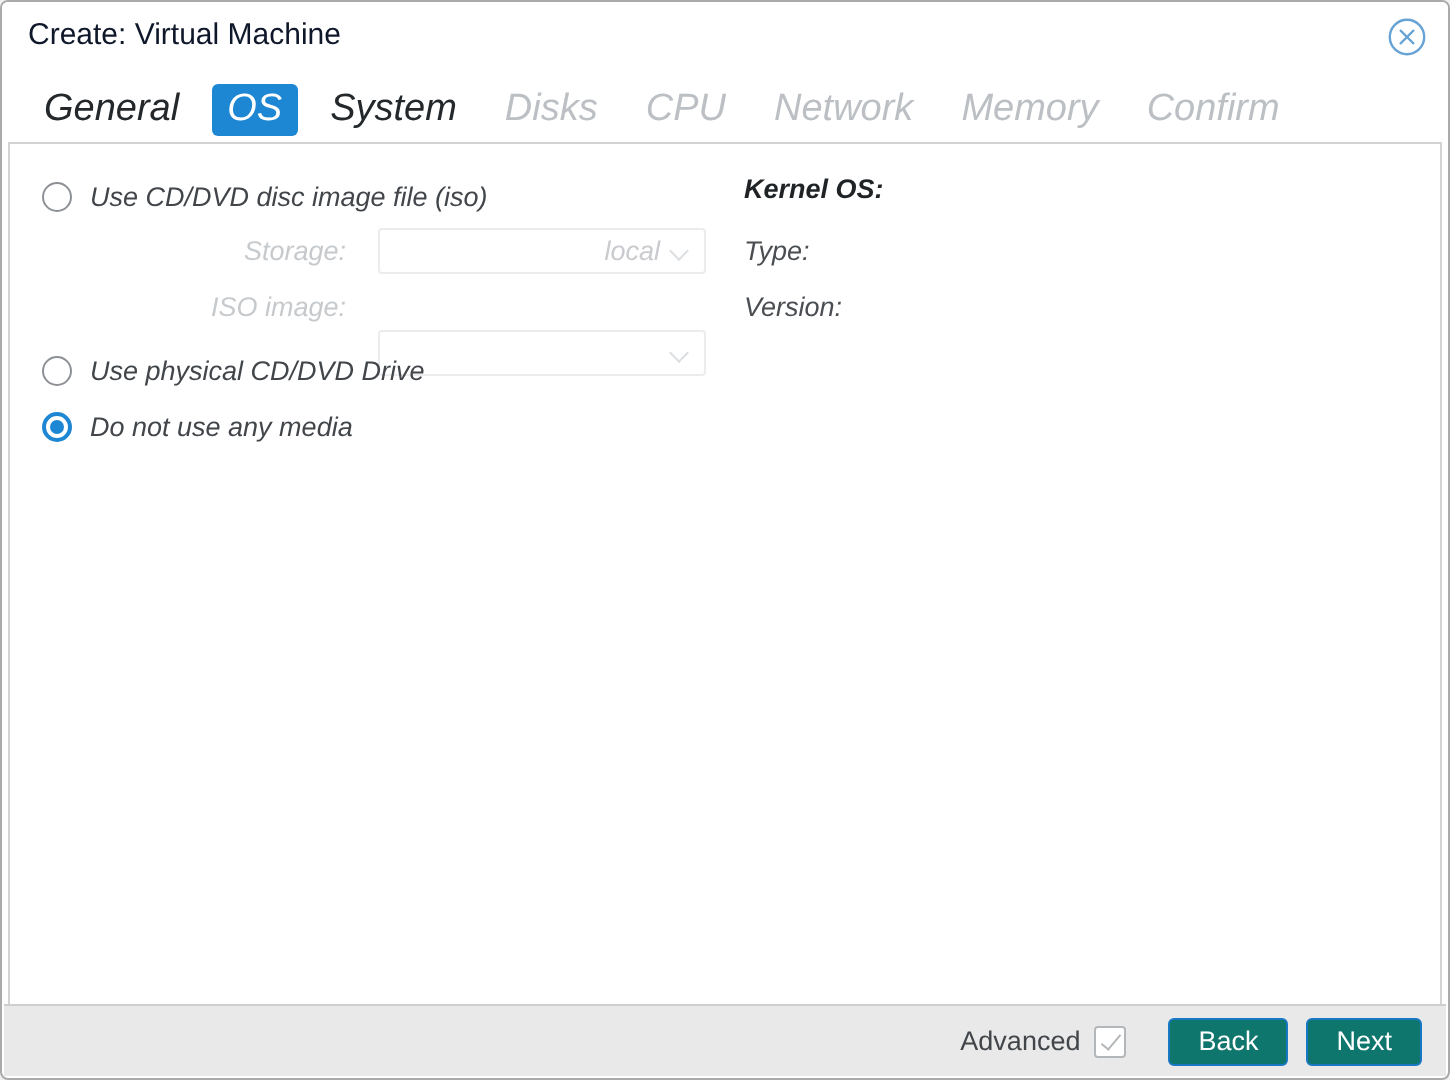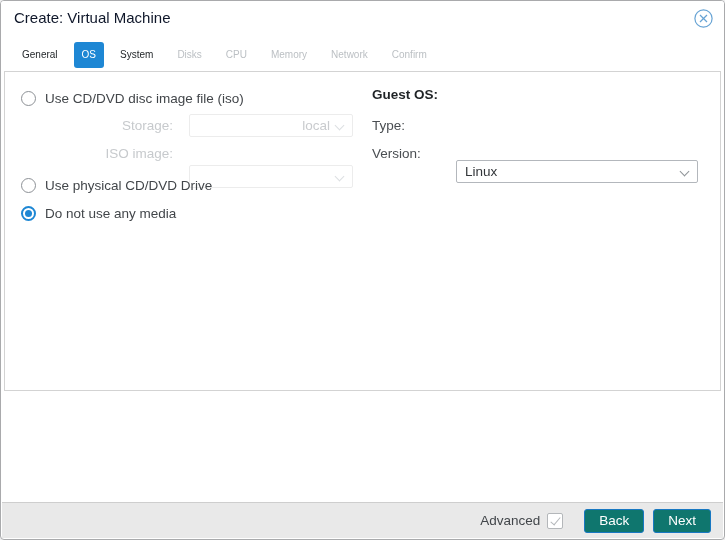--- a/index.html
+++ b/index.html
@@ -16,26 +16,26 @@
     overflow:hidden;
   }
   
   .titlebar { position:absolute; left:0; top:0; right:0; height:34px; background:#fff; }
   .title { position:absolute; left:13px; top:8px; font-size:15px; color:#0f172a; }
   .close-btn { position:absolute; right:11px; top:8px; width:19px; height:19px; cursor:pointer; }
   .close-btn svg { display:block; }
   
   .tabbar { position:absolute; left:13px; top:40px; right:10px; height:28px;
             display:flex; align-items:center; gap:8px; }
-  .tab { font-size:10px; padding:5px 8px; border-radius:3px; color:#24282b; cursor:pointer; line-height:16px; }
+  .tab { font-size:19px; padding:5px 8px; border-radius:3px; color:#24282b; cursor:pointer; line-height:16px;font-style:italic; }
   .tab.active { background:#1e87d4; color:#fff; }
   .tab.disabled { color:#bcc0c4; cursor:default; }
   
-  .panel { position:absolute; left:3px; right:3px; top:70px; height:320px;
-           border:1px solid #d3d3d3; background:#fff; }
+  .panel { position:absolute; left:3px; right:3px; top:70px; height:432px;
+           border:1px solid #d3d3d3; background:#fff;font-style:italic; }
   .abs { position:absolute; }
   
   .radio-row { display:flex; align-items:center; gap:9px; height:18px; cursor:pointer; }
   .radio { width:15px; height:15px; border-radius:50%; border:1px solid #8d9196; background:#fff; flex:0 0 auto; position:relative; }
   .radio-row.selected .radio { border:2px solid #1e87d4; }
   .radio-row.selected .radio::after {
     content:""; position:absolute; left:2px; top:2px; width:7px; height:7px;
     border-radius:50%; background:#1e87d4;
   }
   .radio-label { color:#42464a; }
@@ -82,22 +82,22 @@
       </svg>
     </span>
   </div>
 
   <div class="tabbar">
     <span class="tab normal">General</span>
     <span class="tab active">OS</span>
     <span class="tab normal">System</span>
     <span class="tab disabled">Disks</span>
     <span class="tab disabled">CPU</span>
+    <span class="tab disabled">Network</span>
     <span class="tab disabled">Memory</span>
-    <span class="tab disabled">Network</span>
     <span class="tab disabled">Confirm</span>
   </div>
 
   <div class="panel">
 
     <div class="abs radio-row" style="left:16px; top:17px;">
       <span class="radio"></span>
       <span class="radio-label">Use CD/DVD disc image file (iso)</span>
     </div>
 
@@ -116,27 +116,23 @@
     <div class="abs radio-row" style="left:16px; top:104px;">
       <span class="radio"></span>
       <span class="radio-label">Use physical CD/DVD Drive</span>
     </div>
 
     <div class="abs radio-row selected" style="left:16px; top:132px;">
       <span class="radio"></span>
       <span class="radio-label">Do not use any media</span>
     </div>
 
-    <div class="abs gos-heading" style="left:367px; top:15px;">Guest OS:</div>
+    <div class="abs gos-heading" style="left:367px; top:15px;">Kernel OS:</div>
 
     <div class="abs flabel" style="left:367px; top:42px;">Type:</div>
-    <div class="abs combo" style="left:451px; top:42px; width:242px;">
-      <span>Linux</span>
-      <span class="chev"></span>
-    </div>
 
     <div class="abs flabel" style="left:367px; top:70px;">Version:</div>
 
   </div>
 
   <div class="footer">
     <span class="adv-label">Advanced</span>
     <span class="checkbox checked"></span>
     <button class="btn">Back</button>
     <button class="btn">Next</button>

